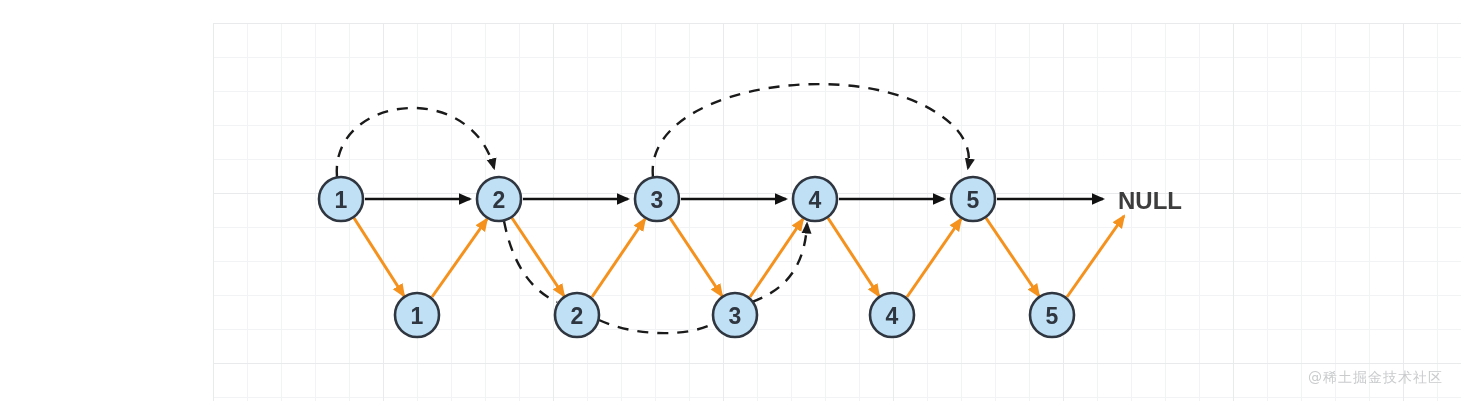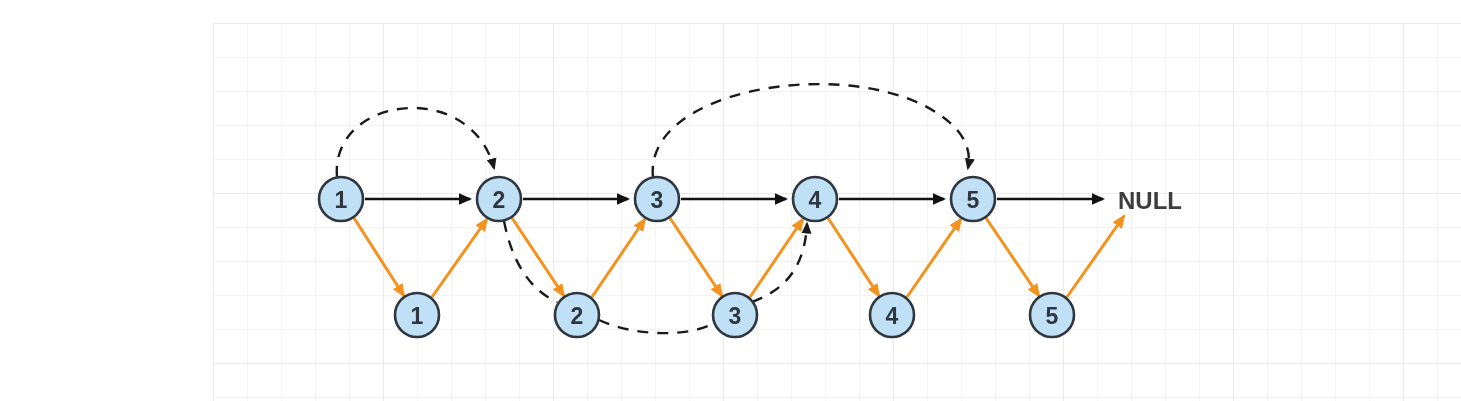--- a/index.html
+++ b/index.html
@@ -178,14 +178,15 @@
       </g>
       <g>
         <circle class="node-circle" cx="1052" cy="315" r="22"></circle>
         <text class="node-label" x="1052" y="316">5</text>
       </g>
     </g>
 
     <text class="null-label" x="1118" y="200">NULL</text>
   </svg>
 
+  <div id="watermark">@稀土掘金技术社区</div>
 
 </div>
 
 </body></html>

